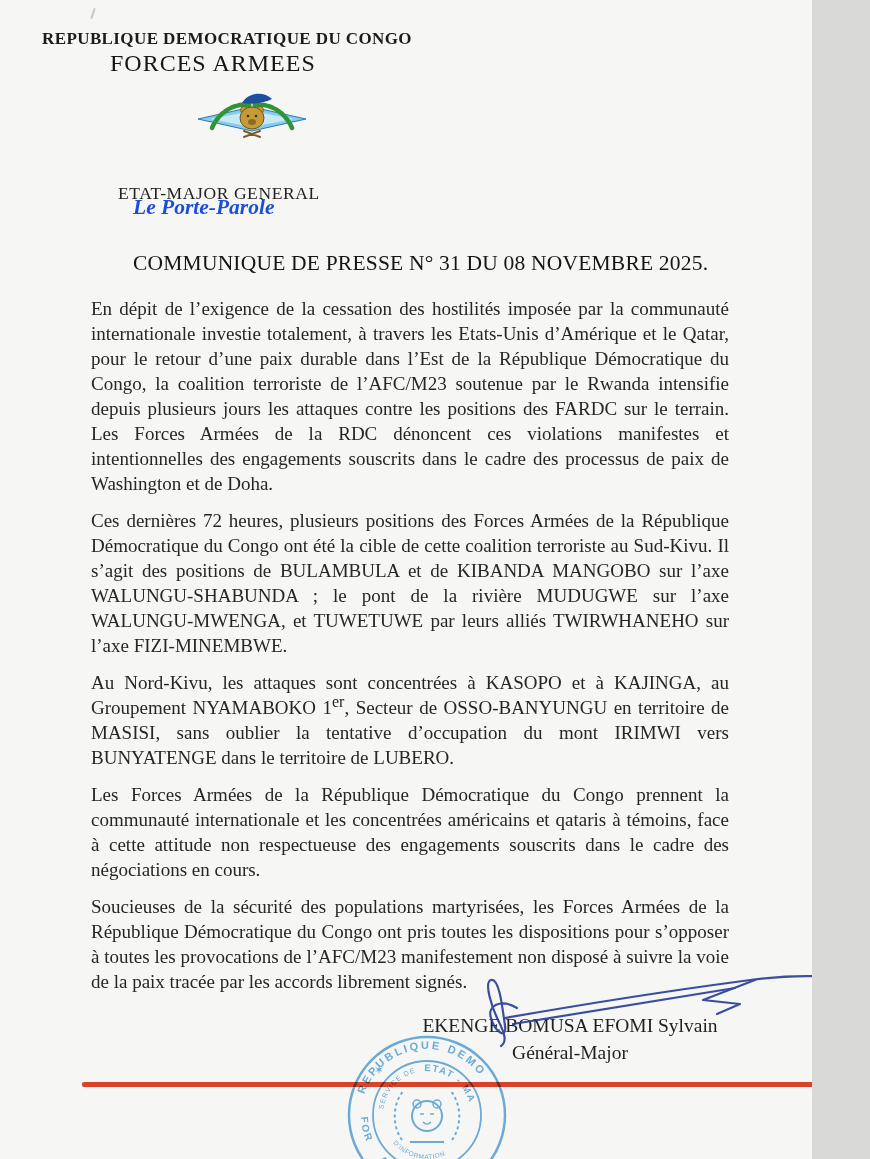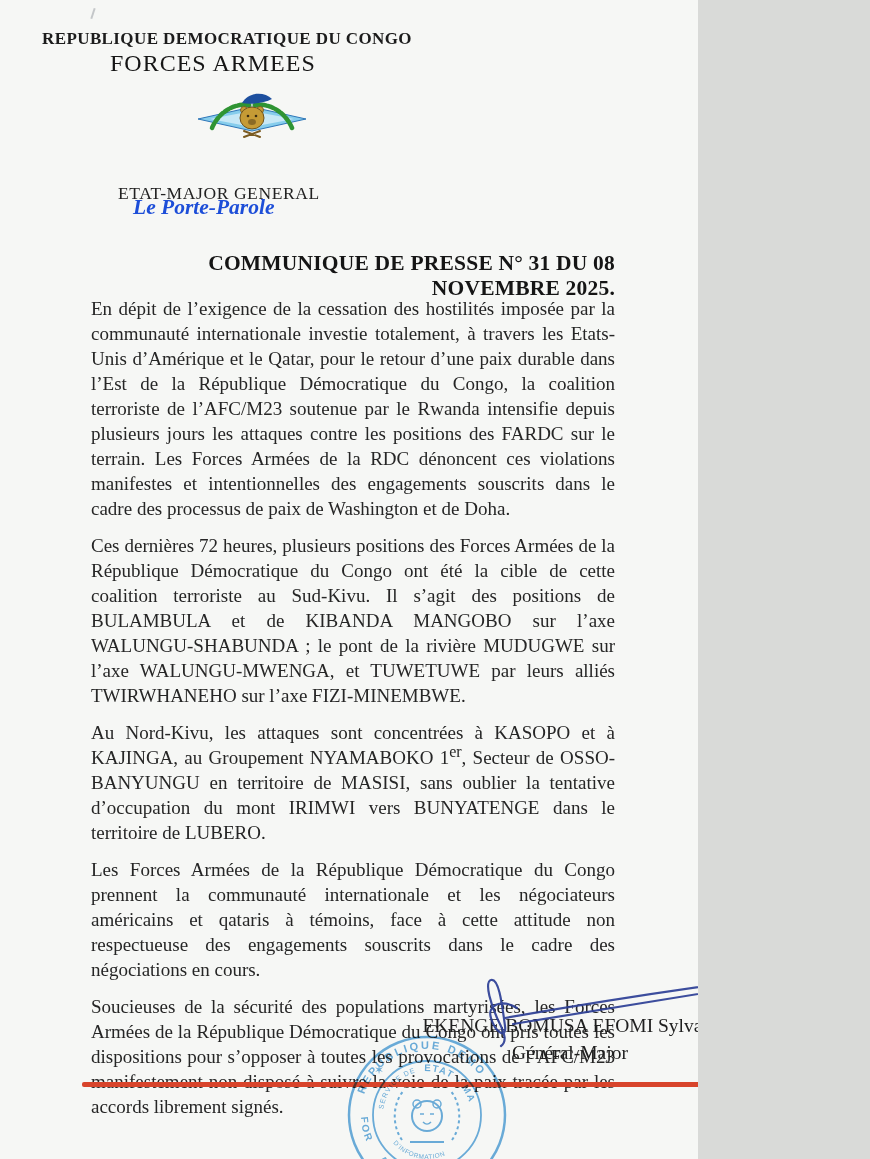--- a/index.html
+++ b/index.html
@@ -1,28 +1,28 @@
 <!DOCTYPE html>
 <html><head>
 <meta charset="utf-8">
 <style>
   html,body { margin:0; padding:0; background:#d9dad8; }
   .page {
-    position:relative; width:698px; height:1159px;
+    position:relative; width:812px; height:1159px;
     background:#f6f7f5; overflow:hidden;
     font-family:"Liberation Serif","DejaVu Serif",serif;
     color:#222;
   }
   .abs { position:absolute; }
   .country { left:42px; top:29px; font-size:17px; font-weight:bold; letter-spacing:.4px; color:#1c1c1c; }
   .org { left:110px; top:50px; font-size:24px; font-weight:normal; letter-spacing:1px; color:#161616; }
   .staff { left:118px; top:183px; font-size:17.5px; letter-spacing:.6px; color:#222; }
   .spokesperson { left:133px; top:195px; font-size:21.5px; font-weight:bold; font-style:italic; color:#1d4ed8;text-align:right; }
-  .title { left:93px; right:83px; top:251px; padding-left:40px; text-align:right;
-           font-size:21.5px; font-weight:bold; letter-spacing:.2px; color:#151515; }
+  .title { left:93px; right:83px; top:251px; padding-left:40px; text-align:left;
+           font-size:21.5px; font-weight:normal; letter-spacing:.2px; color:#151515; }
   .body-block { left:91px; right:83px; top:296px; font-size:19px; line-height:25px;
                 text-align:justify; color:#262626; }
   .body-block p { margin:0 0 12px 0; }
   .body-block sup { font-size:16px; line-height:0; }
   .sig-name-block { left:380px; top:1012px; width:380px; text-align:center;
                     font-size:19.5px; line-height:27px; color:#1f1f1f; z-index:2; }
   .signature-svg { left:455px; top:958px; width:420px; height:105px; z-index:3; }
   .stamp-svg { left:342px; top:1030px; width:170px; height:175px; z-index:4;
                opacity:.82; mix-blend-mode:multiply; }
   .red-line { left:82px; top:1082px; width:746px; height:5px; background:#d8442b;
@@ -62,21 +62,21 @@
 
   <div class="abs staff">ETAT-MAJOR GENERAL</div>
   <div class="abs spokesperson">Le Porte-Parole</div>
 
   <div class="abs title">COMMUNIQUE DE PRESSE N° 31 DU 08 NOVEMBRE 2025.</div>
 
   <div class="abs body-block">
     <p>En dépit de l’exigence de la cessation des hostilités imposée par la communauté internationale investie totalement, à travers les Etats-Unis d’Amérique et le Qatar, pour le retour d’une paix durable dans l’Est de la République Démocratique du Congo, la coalition terroriste de l’AFC/M23 soutenue par le Rwanda intensifie depuis plusieurs jours les attaques contre les positions des FARDC sur le terrain. Les Forces Armées de la RDC dénoncent ces violations manifestes et intentionnelles des engagements souscrits dans le cadre des processus de paix de Washington et de Doha.</p>
     <p>Ces dernières 72 heures, plusieurs positions des Forces Armées de la République Démocratique du Congo ont été la cible de cette coalition terroriste au Sud-Kivu. Il s’agit des positions de BULAMBULA et de KIBANDA MANGOBO sur l’axe WALUNGU-SHABUNDA ; le pont de la rivière MUDUGWE sur l’axe WALUNGU-MWENGA, et TUWETUWE par leurs alliés TWIRWHANEHO sur l’axe FIZI-MINEMBWE.</p>
     <p><span>Au Nord-Kivu, les attaques sont concentrées à KASOPO et à KAJINGA, au Groupement NYAMABOKO 1</span><sup>er</sup><span>, Secteur de OSSO-BANYUNGU en territoire de MASISI, sans oublier la tentative d’occupation du mont IRIMWI vers BUNYATENGE dans le territoire de LUBERO.</span></p>
-    <p>Les Forces Armées de la République Démocratique du Congo prennent la communauté internationale et les négociateurs américains et qataris à témoins, face à cette attitude non respectueuse des engagements souscrits dans le cadre des négociations en cours.</p>
+    <p>Les Forces Armées de la République Démocratique du Congo prennent la communauté internationale et les concentrées américains et qataris à témoins, face à cette attitude non respectueuse des engagements souscrits dans le cadre des négociations en cours.</p>
     <p>Soucieuses de la sécurité des populations martyrisées, les Forces Armées de la République Démocratique du Congo ont pris toutes les dispositions pour s’opposer à toutes les provocations de l’AFC/M23 manifestement non disposé à suivre la voie de la paix tracée par les accords librement signés.</p>
   </div>
 
   <div class="abs sig-name-block">
     <div>EKENGE BOMUSA EFOMI Sylvain</div>
     <div>Général-Major</div>
   </div>
 
   <svg class="abs signature-svg" viewBox="0 0 420 105">
     <g fill="none" stroke="#2d3f96" stroke-width="2.2" stroke-linecap="round" stroke-linejoin="round" opacity="0.92">

